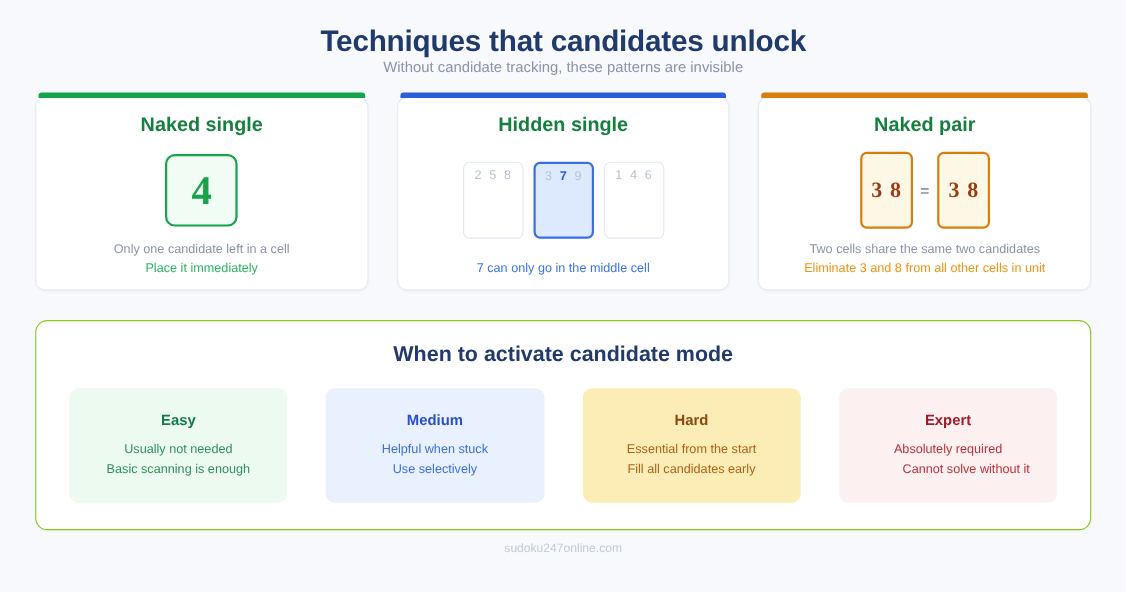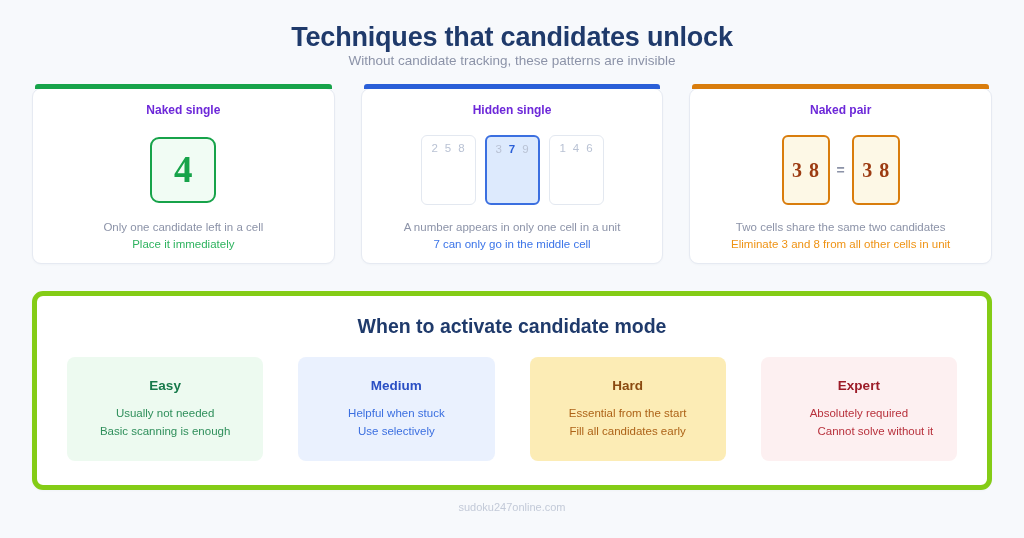--- a/index.html
+++ b/index.html
@@ -63,23 +63,23 @@
   }
   .tcard .accent {
     position: absolute;
     top: -5px;
     left: 2px;
     right: 2px;
     height: 5px;
     border-radius: 3px 3px 0 0;
   }
   .tcard-title {
-    font-size: 12px;
-    font-weight: bold;
-    color: #6d28d9;
+    font-size: 18px;
+    font-weight: bold;
+    color: #15803d;
     margin-bottom: 4px;
   }
 
   .tcard-visual {
     flex: 1;
     display: flex;
     align-items: center;
     justify-content: center;
     width: 100%;
   }
@@ -172,21 +172,21 @@
   .pair-eq {
     font-size: 14px;
     color: #8c93a8;
     font-weight: bold;
   }
 
   
   .panel {
     margin-top: 27px;
     background: #ffffff;
-    border: 5px solid #84cc16;
+    border: 1px solid #84cc16;
     border-radius: 11px;
     padding: 19px 30px 24px 30px;
     box-shadow: 0 1px 2px rgba(30,50,90,0.03);
   }
   .panel-title {
     text-align: center;
     font-size: 19.5px;
     font-weight: bold;
     color: #1f3a6b;
     margin-bottom: 19px;
@@ -265,21 +265,20 @@
           </div>
           <div class="cand-cell">
             <div class="cand-row">
               <span>1</span>
               <span>4</span>
               <span>6</span>
             </div>
           </div>
         </div>
       </div>
-      <div class="tcard-desc">A number appears in only one cell in a unit</div>
       <div class="tcard-hl" id="hl-1" style="color: rgb(59, 116, 232);">7 can only go in the middle cell</div>
     </div>
 
     <div class="tcard">
       <div class="accent" id="accent-2" style="background: rgb(217, 125, 13);"></div>
       <div class="tcard-title">Naked pair</div>
       <div class="tcard-visual">
         <div class="pair-wrap">
           <div class="pair-cell">
             <span>3</span>

